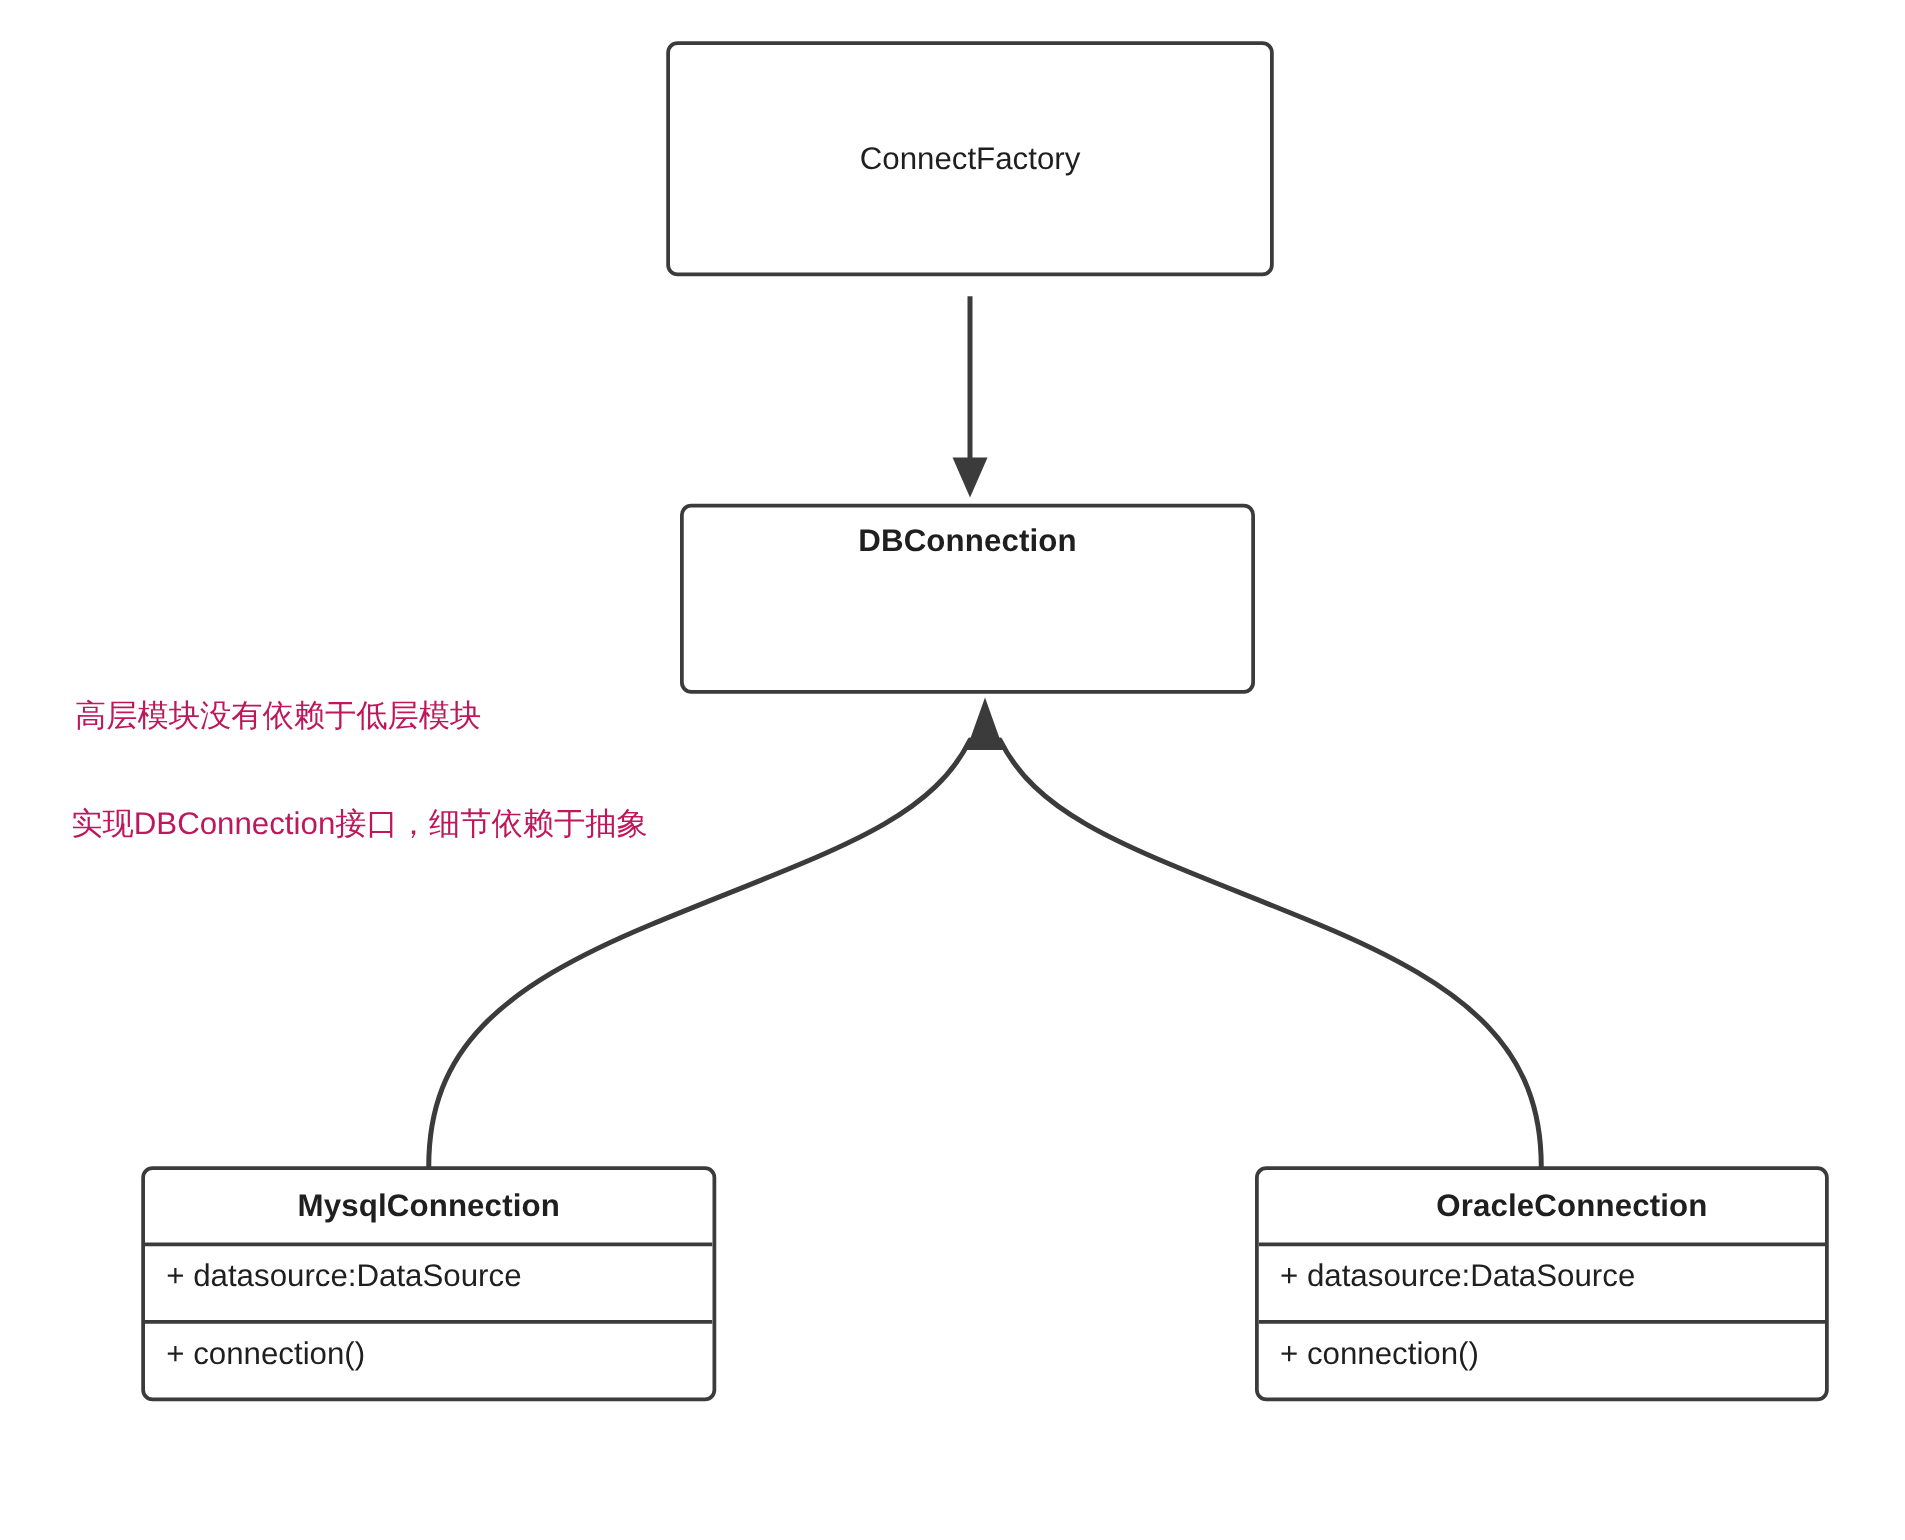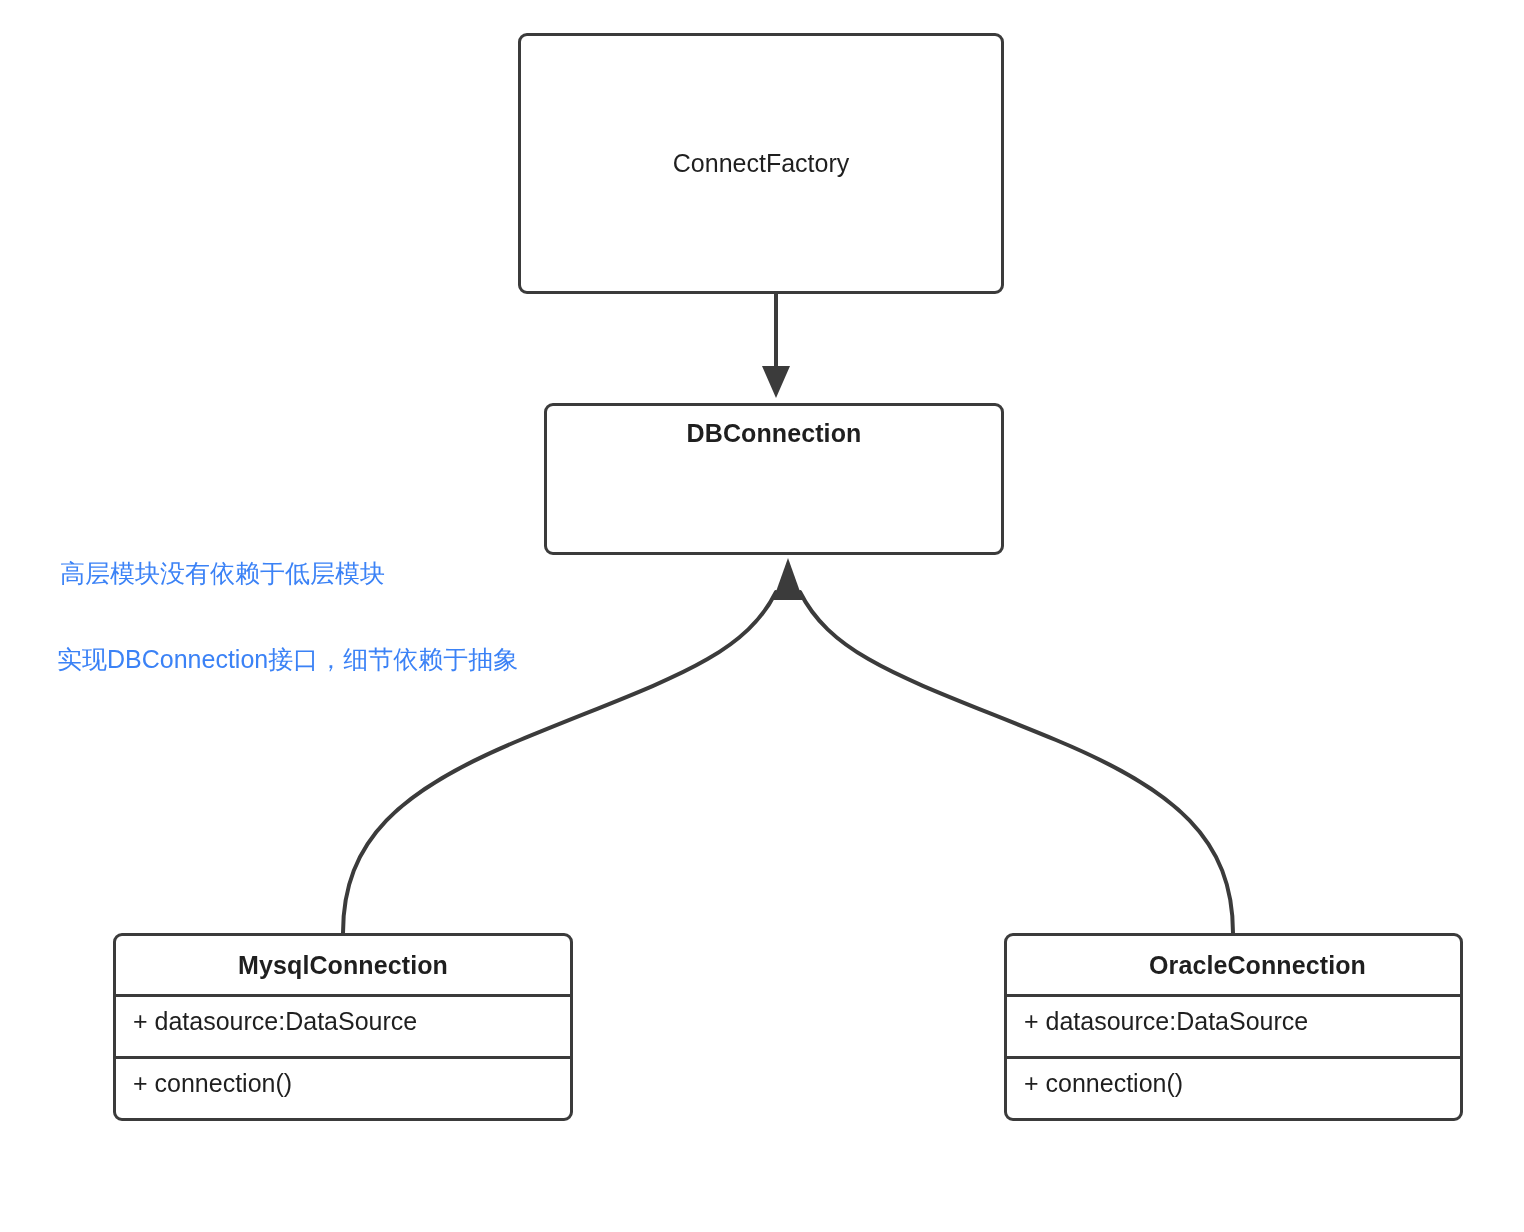--- a/index.html
+++ b/index.html
@@ -61,21 +61,21 @@
   .cmp-member {
     font-size: 25px;
     color: #1f1f1f;
     padding: 10px 0 0 17px;
     justify-content: flex-start;
     align-items: flex-start;
   }
   .note {
     position: absolute;
     font-size: 25px;
-    color: #3b82f6;
+    color: #be185d;
     white-space: nowrap;
     line-height: 1.2;
   }
 </style>
 </head>
 <body>
 
 <div id="canvas">
 
   <svg id="edges" viewBox="0 0 1524 1232" xmlns="http://www.w3.org/2000/svg">
@@ -85,21 +85,21 @@
       <polygon points="776,398 762,366 790,366" fill="#3b3b3b"></polygon>
     </g>
 
     <g>
       <path d="M 343 933 C 343 840 400 790 520 740 C 660 682 742 660 776 592" fill="none" stroke="#3b3b3b" stroke-width="4" stroke-linecap="round"></path>
       <path d="M 1233 933 C 1233 840 1176 790 1056 740 C 916 682 834 660 800 592" fill="none" stroke="#3b3b3b" stroke-width="4" stroke-linecap="round"></path>
       <polygon points="788,558 803,600 773,600" fill="#3b3b3b"></polygon>
     </g>
   </svg>
 
-  <div class="uml-box" style="left:518px; top:33px; width:486px; height:261px;">
+  <div class="uml-box" style="left:533px; top:33px; width:486px; height:188px;">
     <div class="compartment cmp-plain" style="flex:1 1 auto;">ConnectFactory</div>
   </div>
 
   <div class="uml-box" style="left:544px; top:403px; width:460px; height:152px;gap:40px;">
     <div class="compartment cmp-title" style="height:55px;">DBConnection</div>
   </div>
 
   <div class="uml-box" style="left:113px; top:933px; width:460px; height:188px;">
     <div class="compartment cmp-title" style="height:58px;">MysqlConnection</div>
     <div class="compartment cmp-member" style="height:62px;">+ datasource:DataSource</div>

